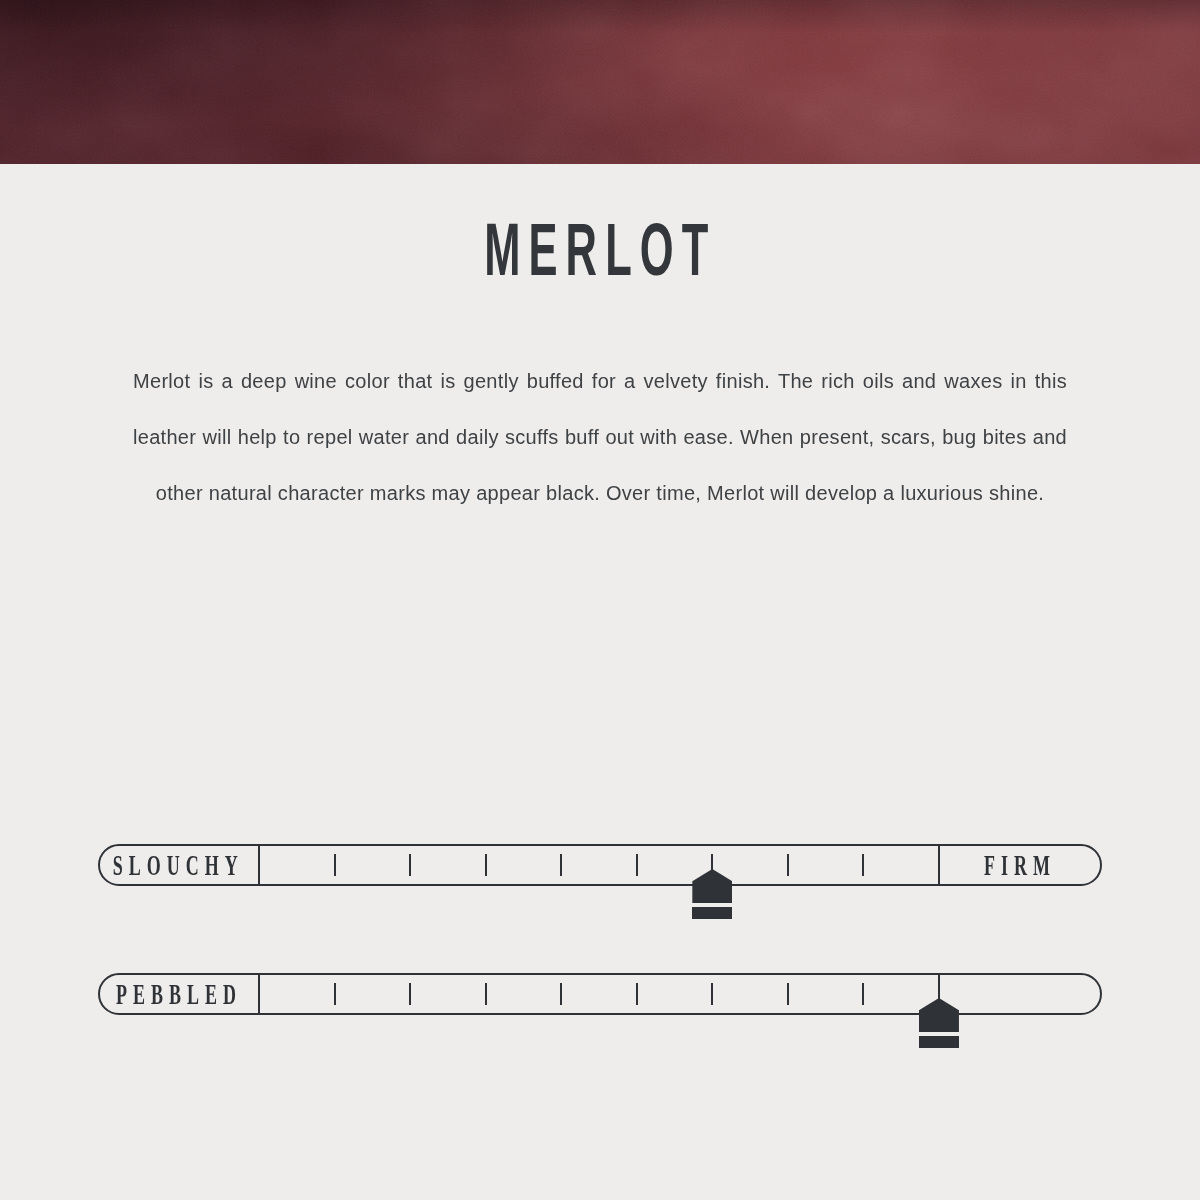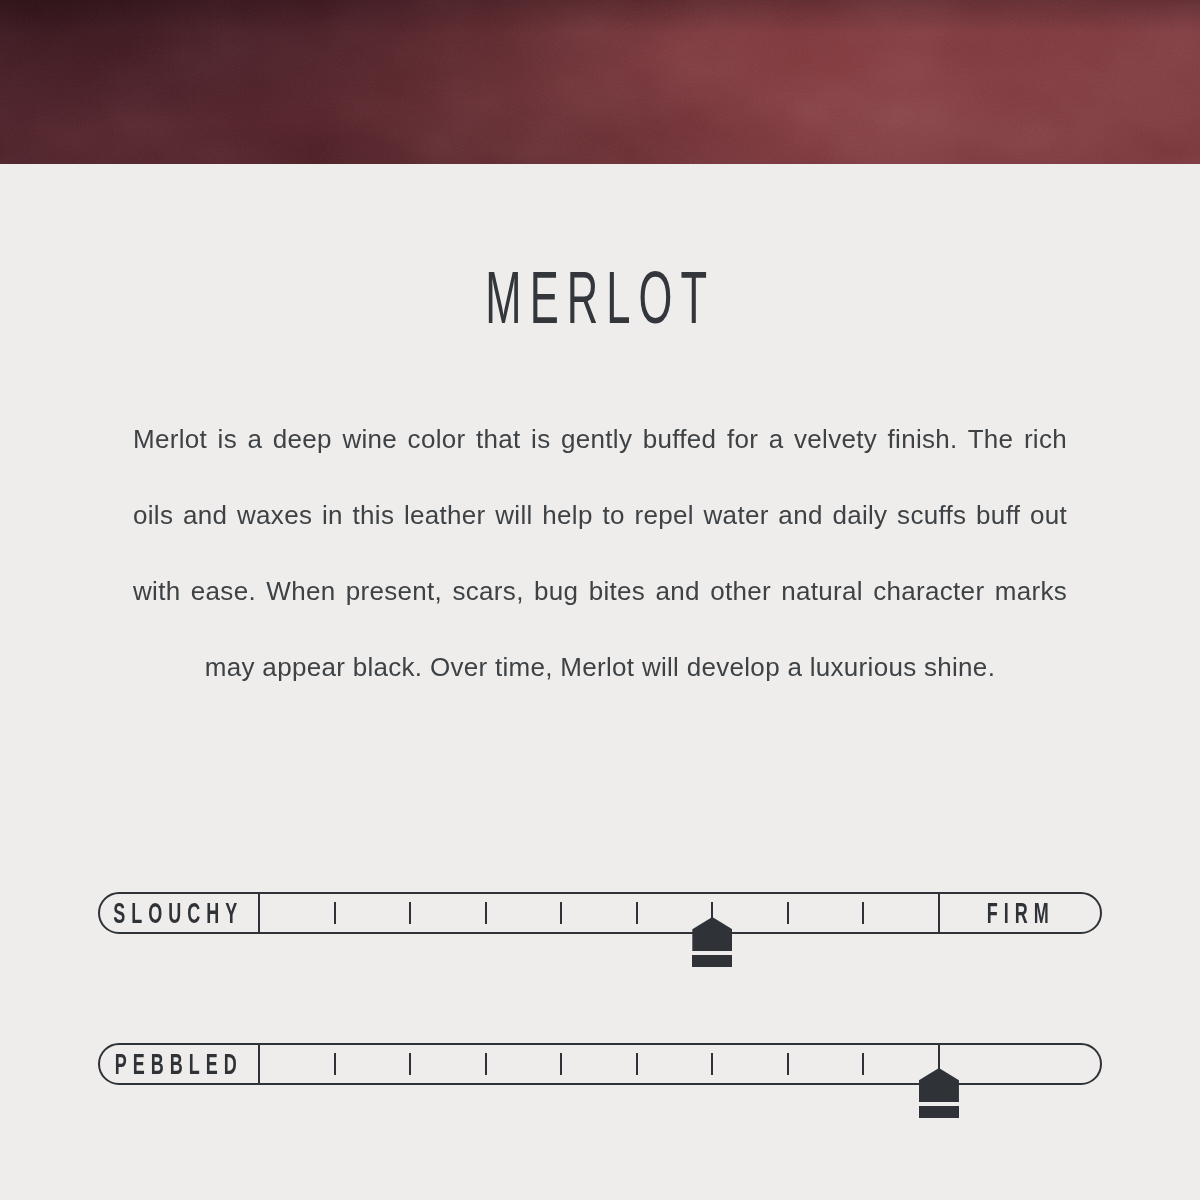--- a/index.html
+++ b/index.html
@@ -26,47 +26,47 @@
       radial-gradient(120% 170% at 6% 0%, rgba(14,4,8,0.50) 0%, rgba(14,4,8,0) 46%),
       radial-gradient(55% 140% at 28% 100%, rgba(24,8,12,0.30) 0%, rgba(24,8,12,0) 70%),
       radial-gradient(62% 150% at 70% 40%, rgba(190,95,95,0.17) 0%, rgba(190,95,95,0) 70%),
       linear-gradient(100deg, var(--swatch-dark) 0%, #5e272e 22%, var(--swatch-base) 46%, #733136 68%, var(--swatch-light) 100%);
   }
   .banner svg.grain{position:absolute;inset:0;display:block;}
   .grain-mottle{opacity:.38;mix-blend-mode:soft-light;}
   .grain-fine{opacity:.30;mix-blend-mode:soft-light;}
   
   .title{
-    margin:96px 0 0;
+    margin:48px 0 0;
     text-align:center;
-    font-weight:normal;
+    font-weight:bold;
     font-size:75px;line-height:75px;
     letter-spacing:14px;
     color:var(--title-ink);
   }
   .condense{display:inline-block;transform:scaleX(0.58);transform-origin:center;white-space:nowrap;}
   .label-condense{display:inline-block;transform:scaleX(0.60);transform-origin:center;white-space:nowrap;}
   
   .desc{
     width:934px;min-height:380px;
     margin:66px auto 0;
-    font-size:26px;line-height:76px;
+    font-size:20px;line-height:56px;
     color:var(--text-ink);
     text-align:justify;
     text-align-last:center;
     letter-spacing:0.3px;
   }
   
-  .scales{margin-top:111px;}
+  .scales{margin-top:111px;font-family:Liberation Serif, serif;}
   .scale{
     position:relative;
     width:1004px;height:42px;
     margin:0 auto;
   }
-  .scale + .scale{margin-top:109px;}
+  .scale + .scale{margin-top:87px;}
   .scale-bar{
     position:absolute;inset:0;
     border:2px solid var(--ink);
     border-radius:21px;
   }
   .scale-divider{
     position:absolute;top:0;height:100%;width:2px;
     margin-left:-1px;background:var(--ink);
   }
   .scale-tick{

